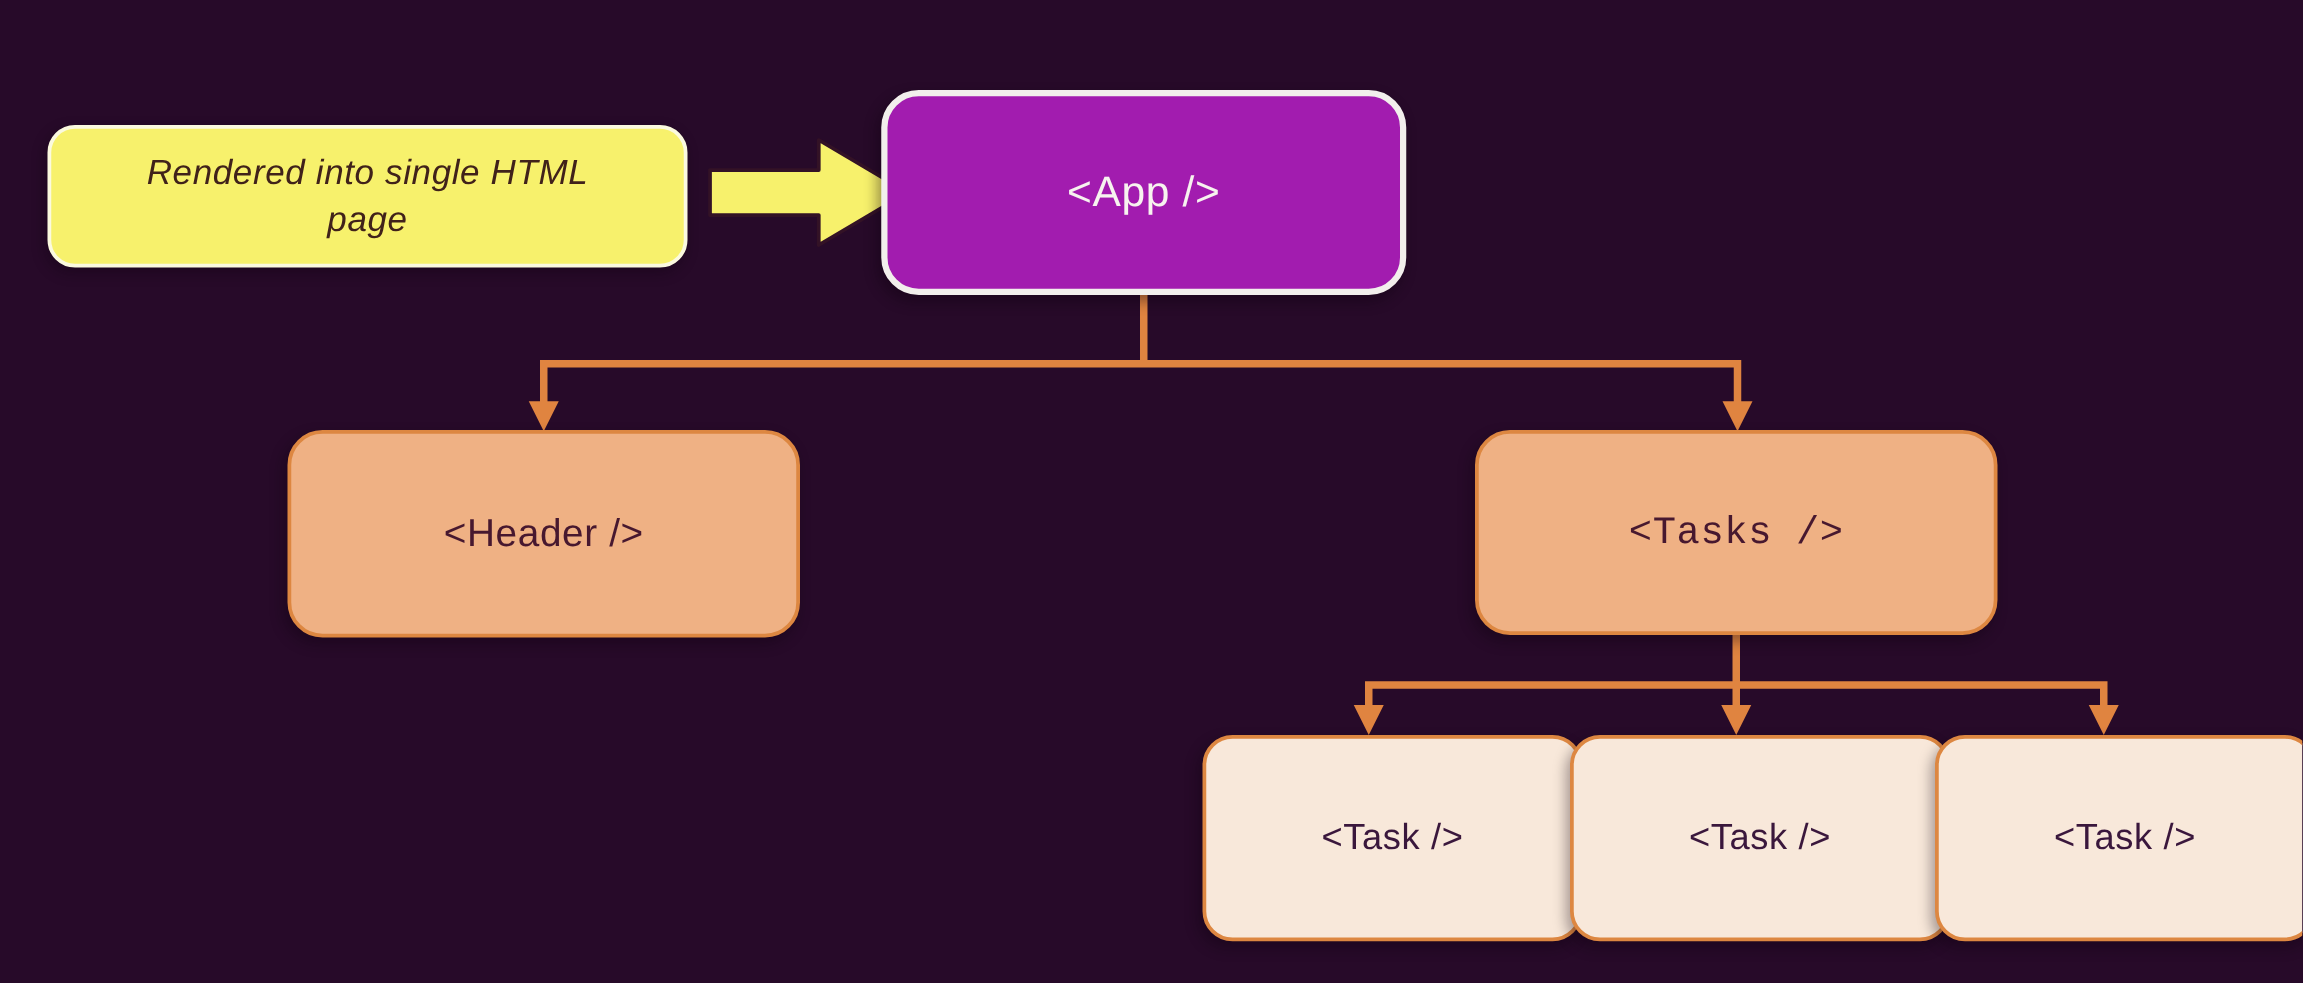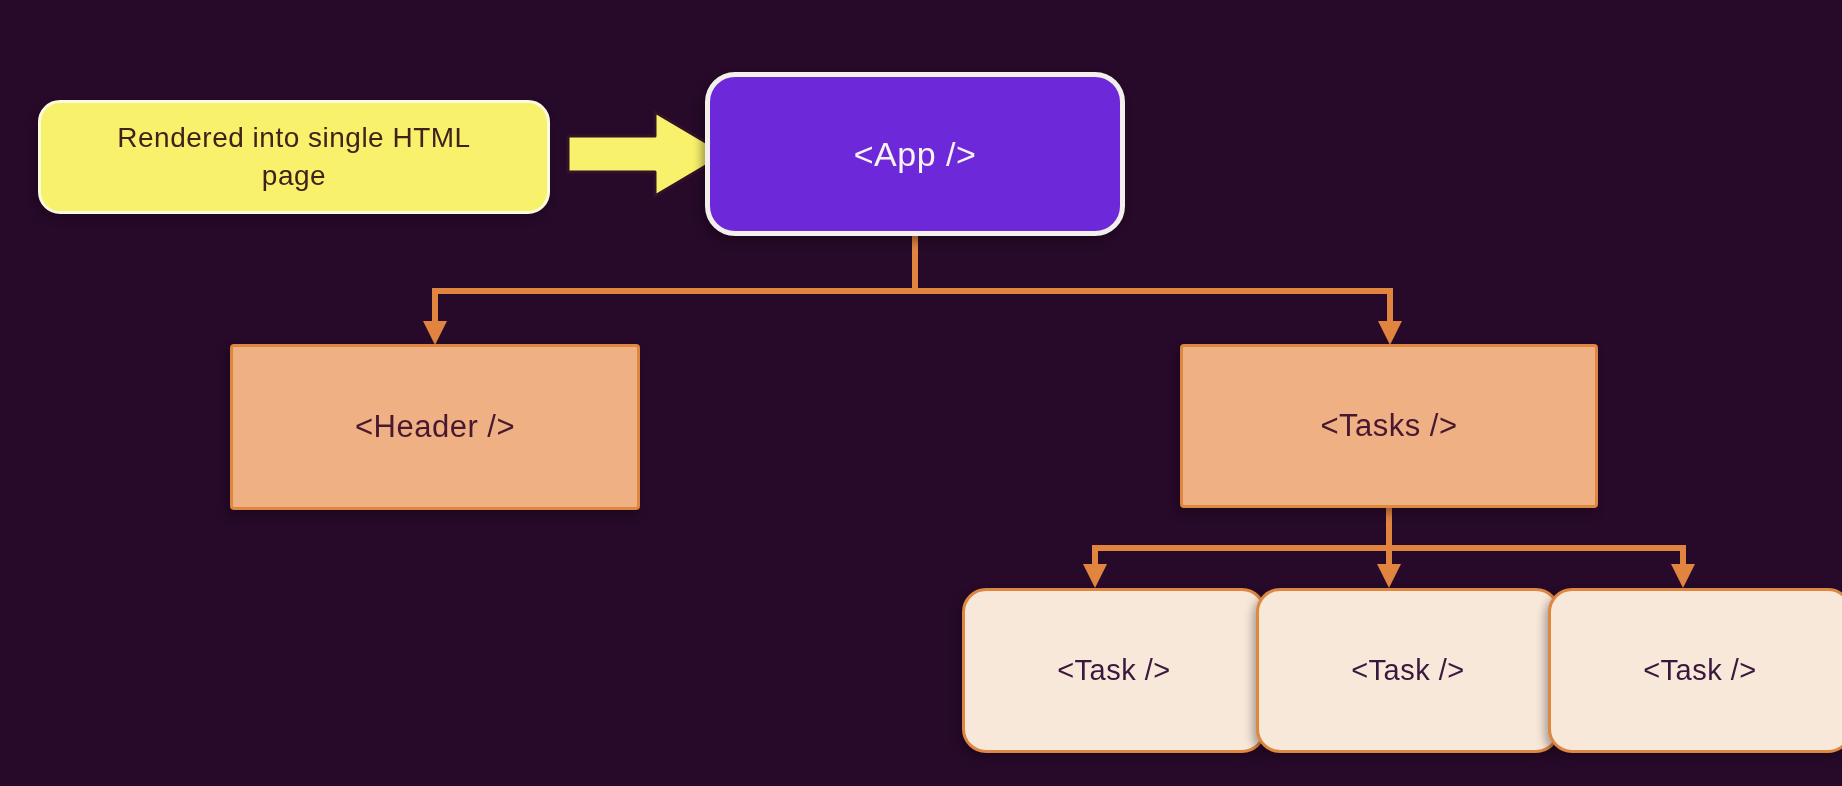--- a/index.html
+++ b/index.html
@@ -34,40 +34,40 @@
   .note {
     left: 38px; top: 100px; width: 512px; height: 114px;
     background: #f7f16c;
     border: 3px solid #fbfadf;
     border-radius: 22px;
     box-shadow: -2px 4px 10px rgba(15,3,15,0.35);
     color: #40221a;
     font-size: 28px;
     line-height: 1.35;
   }
-  .note p { margin: 0; max-width: 392px; }
+  .note p { margin: 0; max-width: 392px; font-style: italic; }
   .app {
     left: 705px; top: 72px; width: 420px; height: 164px;
-    background: #6d28d9;
+    background: #a21caf;
     border: 5px solid #f2efec;
     border-radius: 30px;
     box-shadow: -3px 5px 10px rgba(15,3,15,0.4);
     color: #f7f3ef;
     font-size: 34px;
   }
   .mid {
     background: #efb184;
     border: 3px solid #dd8741;
-    border-radius: 4px;
+    border-radius: 28px;
     box-shadow: -3px 5px 10px rgba(15,3,15,0.35);
     color: #47182f;
     font-size: 31px;
   }
   .header-node { left: 230px; top: 344px; width: 410px; height: 166px; }
-  .tasks-node  { left: 1180px; top: 344px; width: 418px; height: 164px; }
+  .tasks-node  { left: 1180px; top: 344px; width: 418px; height: 164px; font-family: Liberation Mono, monospace; }
   .leaf {
     background: #f8e8da;
     border: 3px solid #dd8741;
     border-radius: 24px;
     box-shadow: -3px 5px 10px rgba(15,3,15,0.35);
     color: #3a173c;
     font-size: 29px;
     top: 588px; width: 304px; height: 165px;
   }
   .task1 { left: 962px; }

